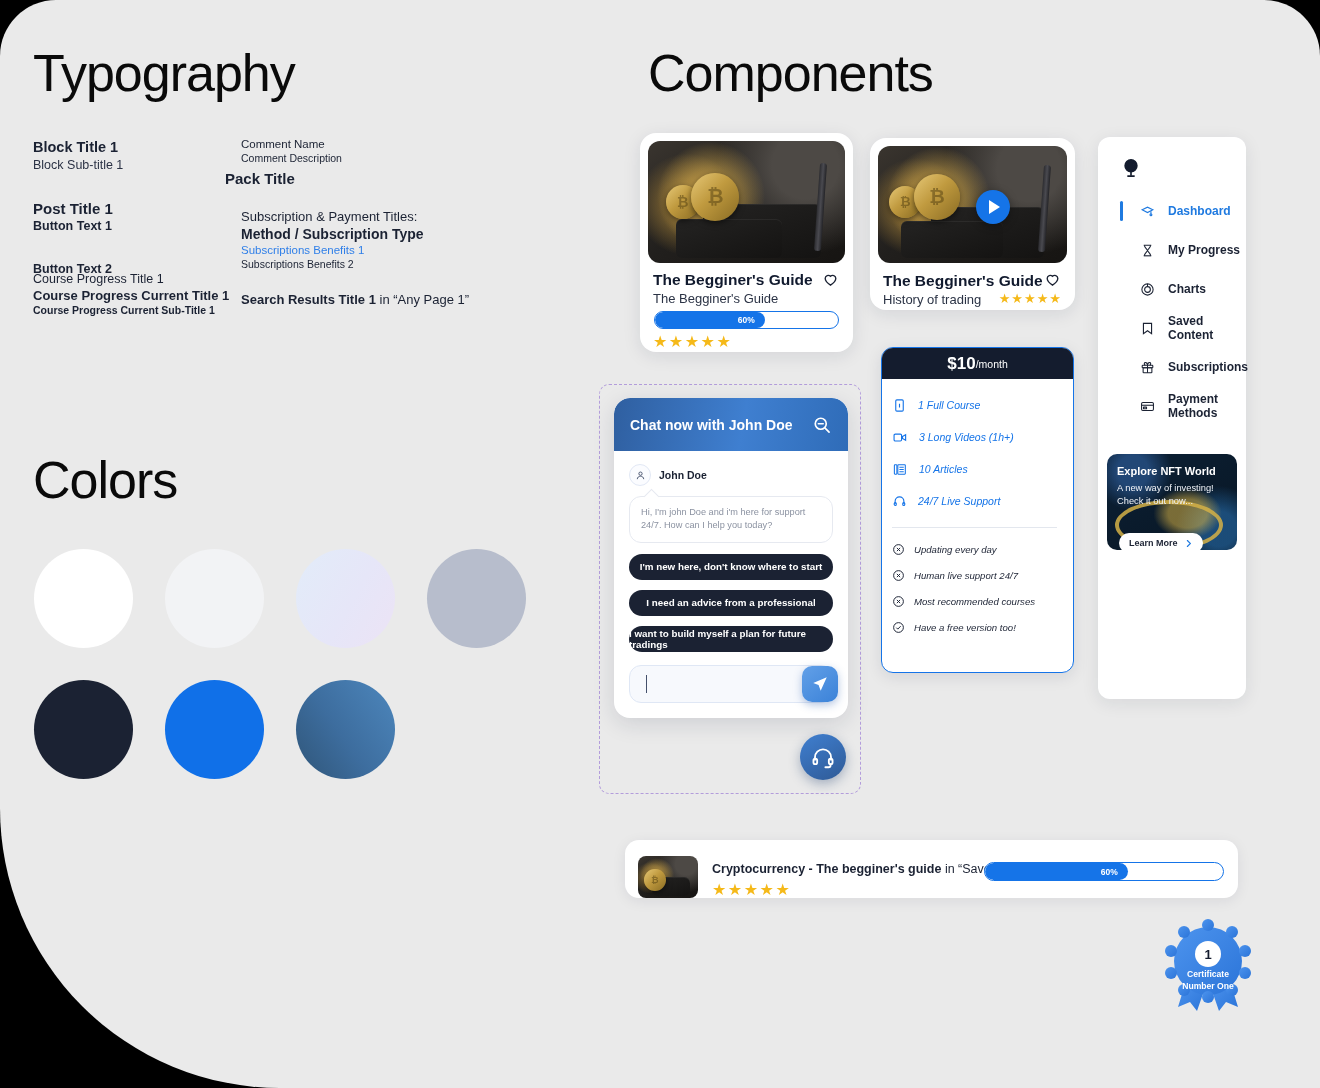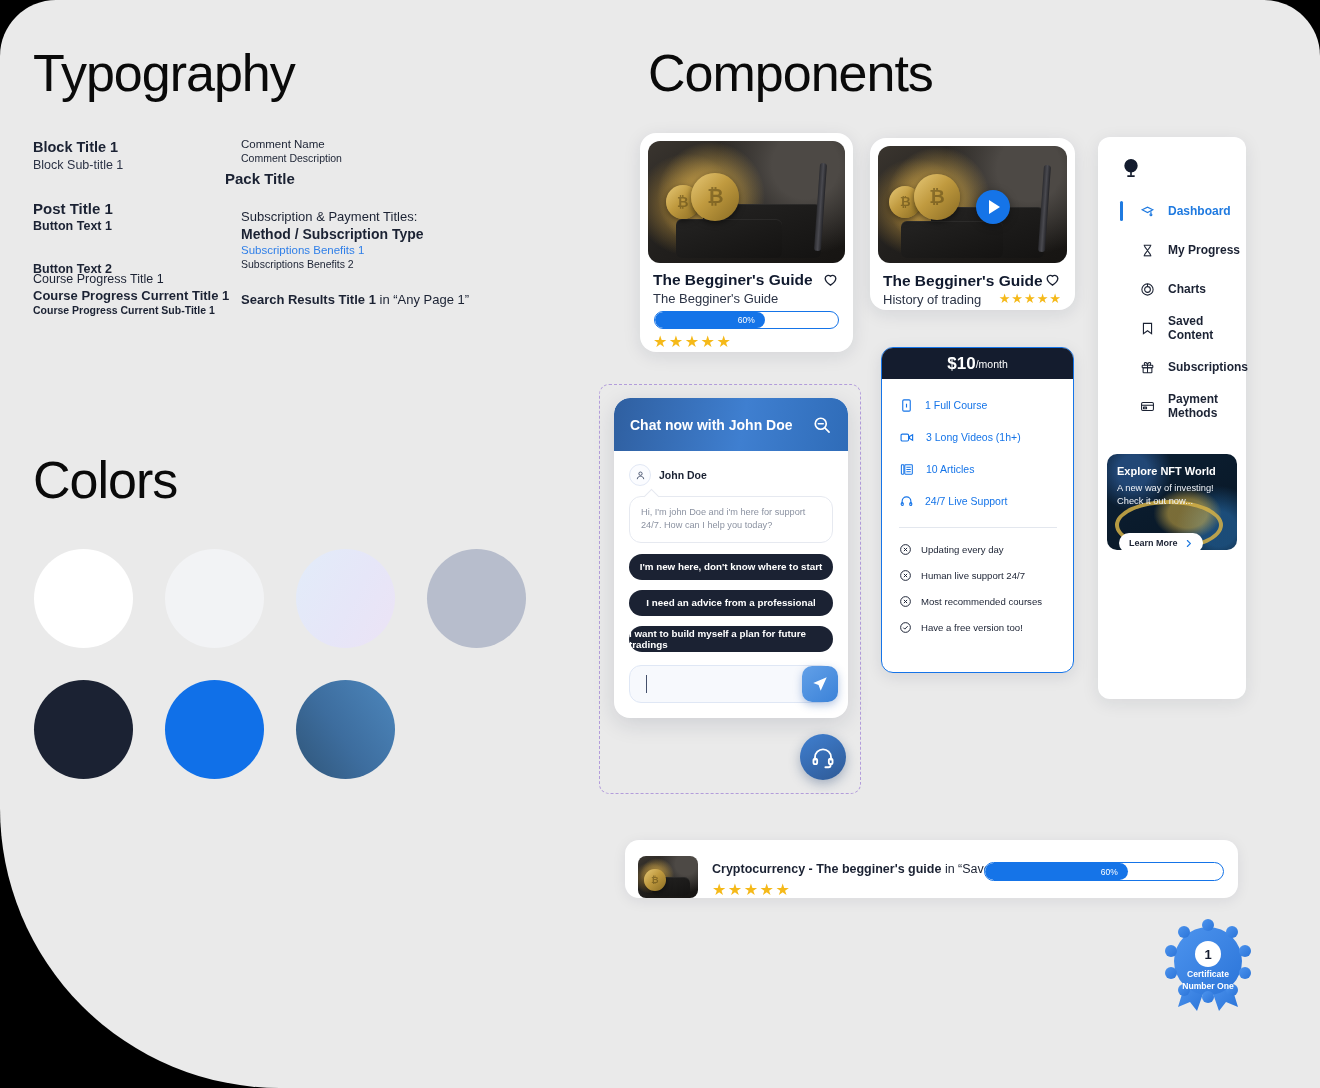--- a/index.html
+++ b/index.html
@@ -103,21 +103,21 @@
     height: 18px; border-radius: 10px;
     border: 1.3px solid #1574e8; background:#fff;
     position: relative; overflow: hidden;
   }
   .progress-fill {
     position:absolute; left:0; top:0; bottom:0;
     background:#1574e8; border-radius: 10px;
     display:flex; align-items:center; justify-content:flex-end;
   }
   .progress-label {
-    font-size:8.5px; font-weight:400; color:#fff; margin-right:10px;
+    font-size:8.5px; font-weight:700; color:#fff; margin-right:10px;
   }
 
   .stars { color:#f5b919; letter-spacing:1.5px; font-size:16px; line-height:1; }
   .stars-sm { color:#f5b919; letter-spacing:1px; font-size:13px; line-height:1; }
 
   .play-btn {
     position:absolute; width:34px; height:34px; border-radius:50%;
     background:#1574e8; display:flex; align-items:center; justify-content:center;
     box-shadow:0 2px 8px rgba(0,0,0,.35);
   }
@@ -398,21 +398,21 @@
       </svg>
     </div>
   </div>
 
   <div id="pricing-card" style="left:881px; top:347px; width:193px; height:326px;">
     <div id="pricing-price">
       <span class="amt">$10</span>
       <span class="per">/month</span>
     </div>
 
-    <div style="padding:10px 16px 0 17px;">
+    <div style="padding:10px 16px 0 10px;font-style:italic;">
       <div class="feat-row">
         <span>
           <svg width="15" height="15" viewBox="0 0 24 24" fill="none" stroke="#1574e8" stroke-width="1.8">
               <rect x="6" y="3" width="12" height="18" rx="1.8"></rect>
               <line x1="12" y1="9" x2="12" y2="15"></line>
             </svg>
         </span>
         <span class="feat-text">1 Full Course</span>
       </div>
       <div class="feat-row">

